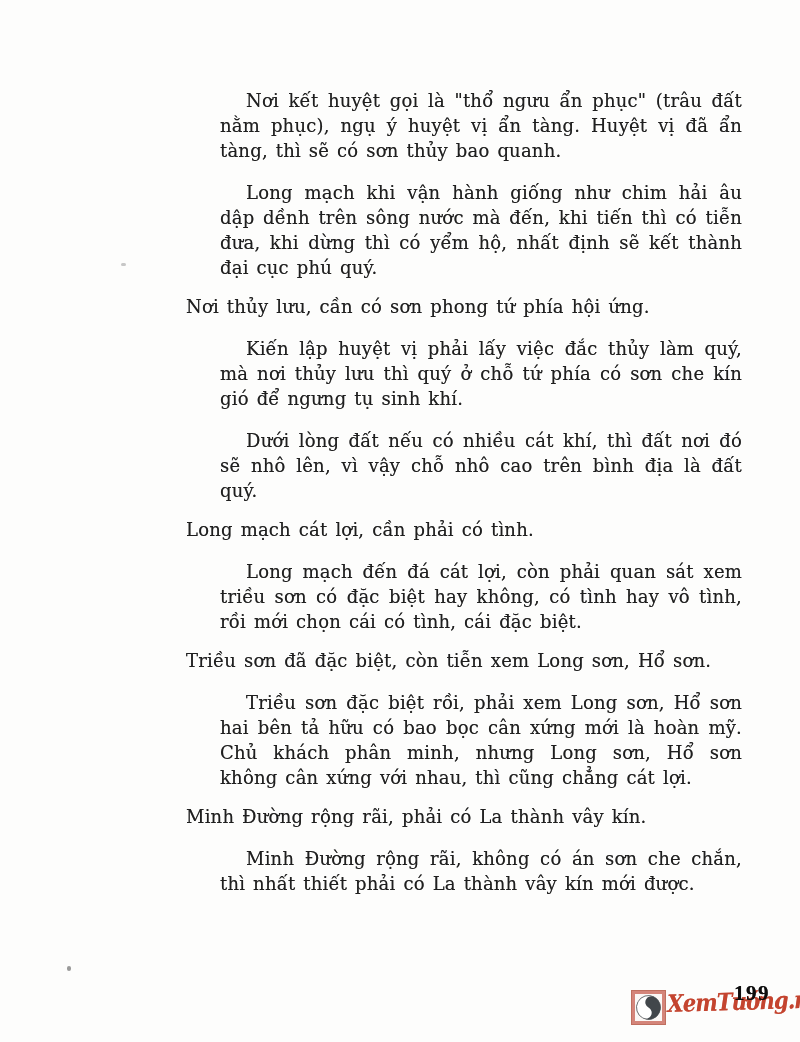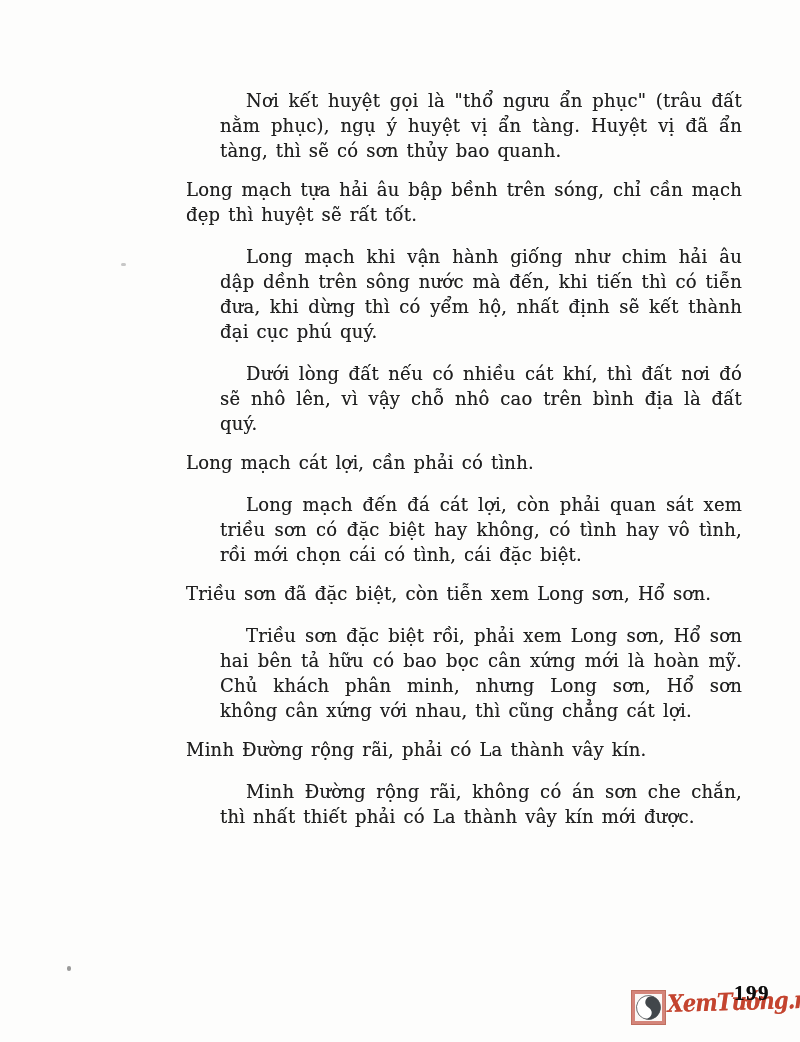--- a/index.html
+++ b/index.html
@@ -48,23 +48,24 @@
     letter-spacing:1.5px;z-index:3;
     text-shadow:0 0 0.6px rgba(0,0,0,.7);
   }
 </style>
 </head>
 <body>
 
 <div class="page-text">
   <p class="commentary first">Nơi kết huyệt gọi là "thổ ngưu ẩn phục" (trâu đất nằm phục), ngụ ý huyệt vị ẩn tàng. Huyệt vị đã ẩn tàng, thì sẽ có sơn thủy bao quanh.</p>
 
-  <p class="statement">Long mạch tựa hải âu bập bềnh trên sóng, chỉ cần mạch đẹp thì huyệt sẽ rất tốt.</p>
   <p class="commentary">Long mạch khi vận hành giống như chim hải âu dập dềnh trên sông nước mà đến, khi tiến thì có tiễn đưa, khi dừng thì có yểm hộ, nhất định sẽ kết thành đại cục phú quý.</p>
 
+  <p class="statement">Nơi thủy lưu, cần có sơn phong tứ phía hội ứng.</p>
+  <p class="commentary">Kiến lập huyệt vị phải lấy việc đắc thủy làm quý, mà nơi thủy lưu thì quý ở chỗ tứ phía có sơn che kín gió để ngưng tụ sinh khí.</p>
 
   <p class="commentary">Dưới lòng đất nếu có nhiều cát khí, thì đất nơi đó sẽ nhô lên, vì vậy chỗ nhô cao trên bình địa là đất quý.</p>
 
   <p class="statement">Long mạch cát lợi, cần phải có tình.</p>
   <p class="commentary">Long mạch đến đá cát lợi, còn phải quan sát xem triều sơn có đặc biệt hay không, có tình hay vô tình, rồi mới chọn cái có tình, cái đặc biệt.</p>
 
   <p class="statement">Triều sơn đã đặc biệt, còn tiễn xem Long sơn, Hổ sơn.</p>
   <p class="commentary">Triều sơn đặc biệt rồi, phải xem Long sơn, Hổ sơn hai bên tả hữu có bao bọc cân xứng mới là hoàn mỹ. Chủ khách phân minh, nhưng Long sơn, Hổ sơn không cân xứng với nhau, thì cũng chẳng cát lợi.</p>
 
   <p class="statement">Minh Đường rộng rãi, phải có La thành vây kín.</p>

